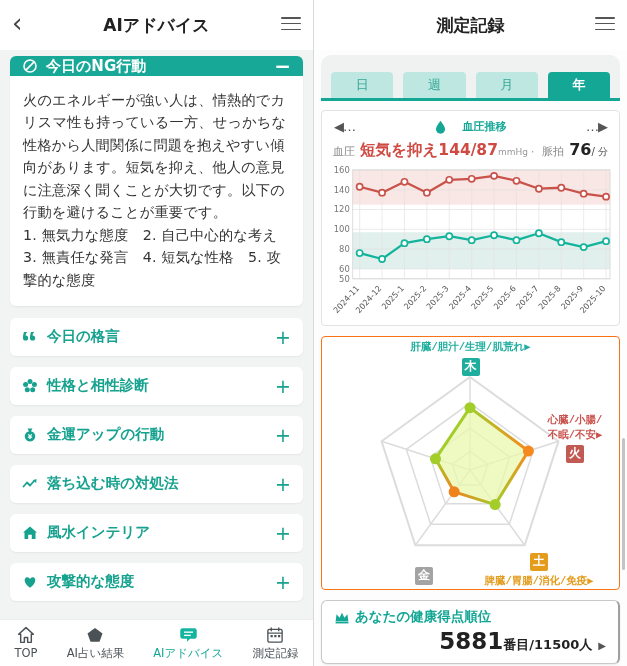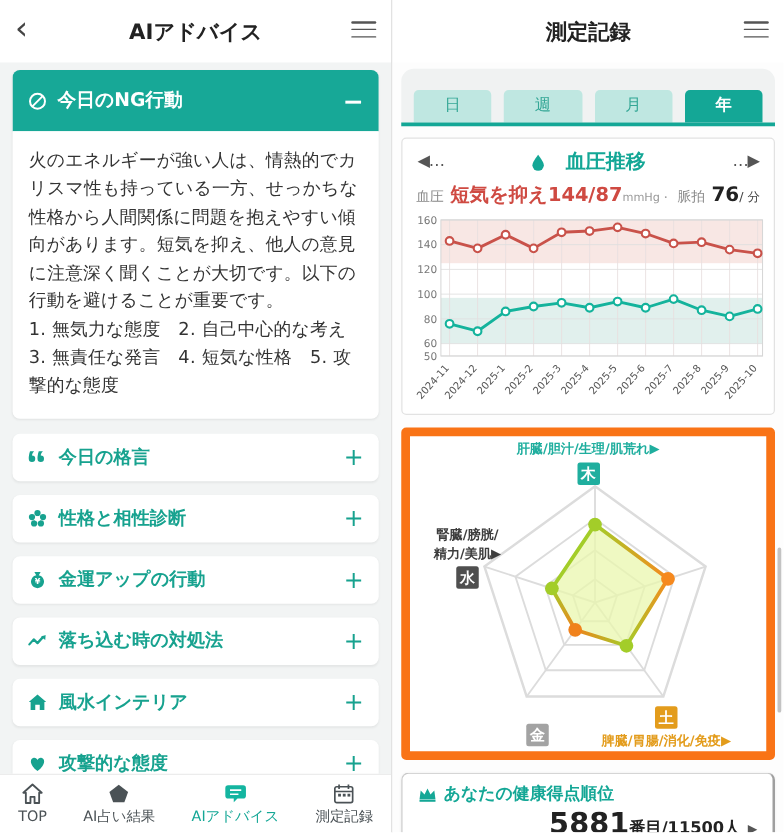--- a/index.html
+++ b/index.html
@@ -10,21 +10,21 @@
   .panel.right{width:313px;}
   
   .hdr{height:50px;display:flex;align-items:center;justify-content:center;position:relative;background:#fff;}
   .hdr .title{font-size:17px;font-weight:bold;color:#222;}
   .back{position:absolute;left:12px;top:8px;font-size:26px;color:#444;line-height:30px;font-weight:400;}
   .burger{position:absolute;right:12px;top:17px;width:20px;height:14px;}
   .burger span{display:block;height:1.6px;background:#555;margin-bottom:4.2px;border-radius:1px;}
   
   .lcontent{position:absolute;top:50px;bottom:46px;left:0;right:0;background:#f2f4f4;padding:6px 10px 0;overflow:hidden;}
   .ngcard{border-radius:6px;overflow:hidden;box-shadow:0 1px 2px rgba(0,0,0,.07);margin-bottom:12px;}
-  .nghead{background:#17a897;color:#fff;height:49px;display:flex;align-items:center;padding:0 12px;}
+  .nghead{background:#17a897;color:#fff;height:20px;display:flex;align-items:center;padding:0 12px;}
   .nghead .t{font-size:15px;font-weight:bold;margin-left:8px;}
   .nghead .minus{margin-left:auto;font-size:20px;font-weight:bold;}
   .ngbody{background:#fff;padding:13px 13px 15px;font-size:14.2px;color:#333;line-height:1.58;letter-spacing:.2px;white-space:pre-line;}
   .acc{background:#fff;border-radius:6px;box-shadow:0 1px 2px rgba(0,0,0,.06);height:38px;display:flex;align-items:center;padding:0 12px;margin-bottom:11px;}
   .acc .lbl{color:#17a28f;font-size:14.5px;font-weight:bold;margin-left:9px;}
   .acc .plus{margin-left:auto;color:#17a28f;font-size:19px;font-weight:500;}
   .aicon{width:16px;height:16px;flex:0 0 16px;}
   
   .nav{position:absolute;bottom:0;left:0;right:0;height:46px;background:#fff;border-top:1px solid #ececec;display:flex;align-items:center;justify-content:space-around;}
   .nitem{display:flex;flex-direction:column;align-items:center;gap:2px;color:#4b5256;font-size:11.5px;}
@@ -33,32 +33,32 @@
   
   .rcontent{position:absolute;top:50px;bottom:0;left:0;right:0;background:#fdfdfd;padding:5px 7px 0;overflow:hidden;}
   .tabscard{background:#f0f2f2;border-radius:10px 10px 0 0;height:46px;position:relative;padding-top:17px;box-sizing:border-box;}
   .tabsrow{display:flex;gap:10px;margin:0 10px;}
   .tab{flex:1;height:26px;line-height:26px;text-align:center;font-size:13px;color:#35a796;background:#bfe7e1;border-radius:4px 4px 0 0;}
   .tab.active{background:#14a796;color:#fff;font-weight:bold;}
   .tabline{position:absolute;left:0;right:0;bottom:0;height:3px;background:#14a796;}
   .bpcard{margin-top:9px;background:#fff;border:1px solid #e2e2e2;border-radius:4px;padding:8px 5px 4px;}
   .bphead{display:flex;align-items:center;justify-content:space-between;padding:0 7px;}
   .bphead .arrow{font-size:13px;color:#555;letter-spacing:-1px;}
-  .bptitle{display:flex;align-items:center;gap:17px;color:#14a796;font-size:16px;font-weight:bold;}
+  .bptitle{display:flex;align-items:center;gap:17px;color:#14a796;font-size:11px;font-weight:bold;}
   .bpsum{text-align:center;margin:6px 0 2px;white-space:nowrap;}
   .bpsum .g{font-size:11px;color:#888;}
   .bpsum .red{font-size:15.5px;font-weight:bold;color:#cf4a42;}
   .bpsum .tiny{font-size:9px;color:#999;}
   .bpsum .big{font-size:16px;font-weight:bold;color:#222;}
   .bpsum .u{font-size:10px;color:#444;}
   #bp-chart{display:block;width:100%;height:auto;}
   .legend{display:flex;justify-content:flex-end;align-items:center;gap:5px;font-size:10.5px;color:#333;padding:0 8px 4px;margin-top:-6px;}
   .ldot{width:9px;height:9px;border-radius:50%;display:inline-block;}
   .lunit{color:#888;}
-  .radarcard{margin-top:10px;background:#fff;border:7px solid #f97316;border-radius:4px;position:relative;height:252px;}
+  .radarcard{margin-top:10px;background:#fff;border:1px solid #f97316;border-radius:4px;position:relative;height:252px;font-family:Liberation Mono, monospace;}
   #radar-chart{position:absolute;left:0;top:0;}
   .rlabel{position:absolute;font-size:10.5px;font-weight:bold;line-height:1.35;text-align:center;}
   .rtext{white-space:pre-line;}
   .rbadge{width:18px;height:18px;line-height:18px;border-radius:2px;color:#fff;font-size:12px;font-weight:bold;margin:3px auto;text-align:center;}
   .rl-top{top:3px;left:0;right:0;}
   .rl-fire{top:76px;right:0px;width:88px;}
   .rl-water{top:72px;left:0px;width:92px;}
   .rl-metal{bottom:1px;left:40px;width:124px;}
   .rl-earth{bottom:1px;right:8px;width:144px;}
   .rankcard{margin-top:10px;background:#fff;border:1px solid #c9c9c9;border-right:2px solid #9f9f9f;border-radius:6px;padding:7px 12px 9px;box-shadow:0 1px 2px rgba(0,0,0,.08);}
@@ -337,24 +337,24 @@
             <circle cx="148" cy="70.69" r="5.5" fill="#a3cd29"></circle>
             <circle cx="206.37584897019653" cy="114.03253688526573" r="5.5" fill="#f6891e"></circle>
             <circle cx="173.145453093072" cy="167.60974701936027" r="5.5" fill="#a3cd29"></circle>
             <circle cx="132.147431745672" cy="154.81918833829232" r="5.5" fill="#f0821c"></circle>
             <circle cx="113.50518015397478" cy="121.79195361402064" r="5.5" fill="#a3cd29"></circle>
           </svg>
         <div class="rlabel rl-top">
           <div class="rtext" style="color: rgb(31, 174, 158);">肝臓/胆汁/生理/肌荒れ▶</div>
           <div class="rbadge" style="background: rgb(31, 174, 158);">木</div>
         </div>
-        <div class="rlabel rl-water">
-          <div class="rtext" style="color: rgb(61, 61, 61);">腎臓/膀胱/
-精力/美肌▶</div>
-          <div class="rbadge" style="background: rgb(79, 79, 79);">水</div>
+        <div class="rlabel rl-fire">
+          <div class="rtext" style="color: rgb(201, 82, 78);">心臓/小腸/
+不眠/不安▶</div>
+          <div class="rbadge" style="background: rgb(192, 90, 82);">火</div>
         </div>
         <div class="rlabel rl-metal">
           <div class="rbadge" style="background: rgb(163, 163, 163);">金</div>
         </div>
         <div class="rlabel rl-earth">
           <div class="rbadge" style="background: rgb(227, 156, 28);">土</div>
           <div class="rtext" style="color: rgb(227, 156, 28);">脾臓/胃腸/消化/免疫▶</div>
         </div>
       </div>
 

